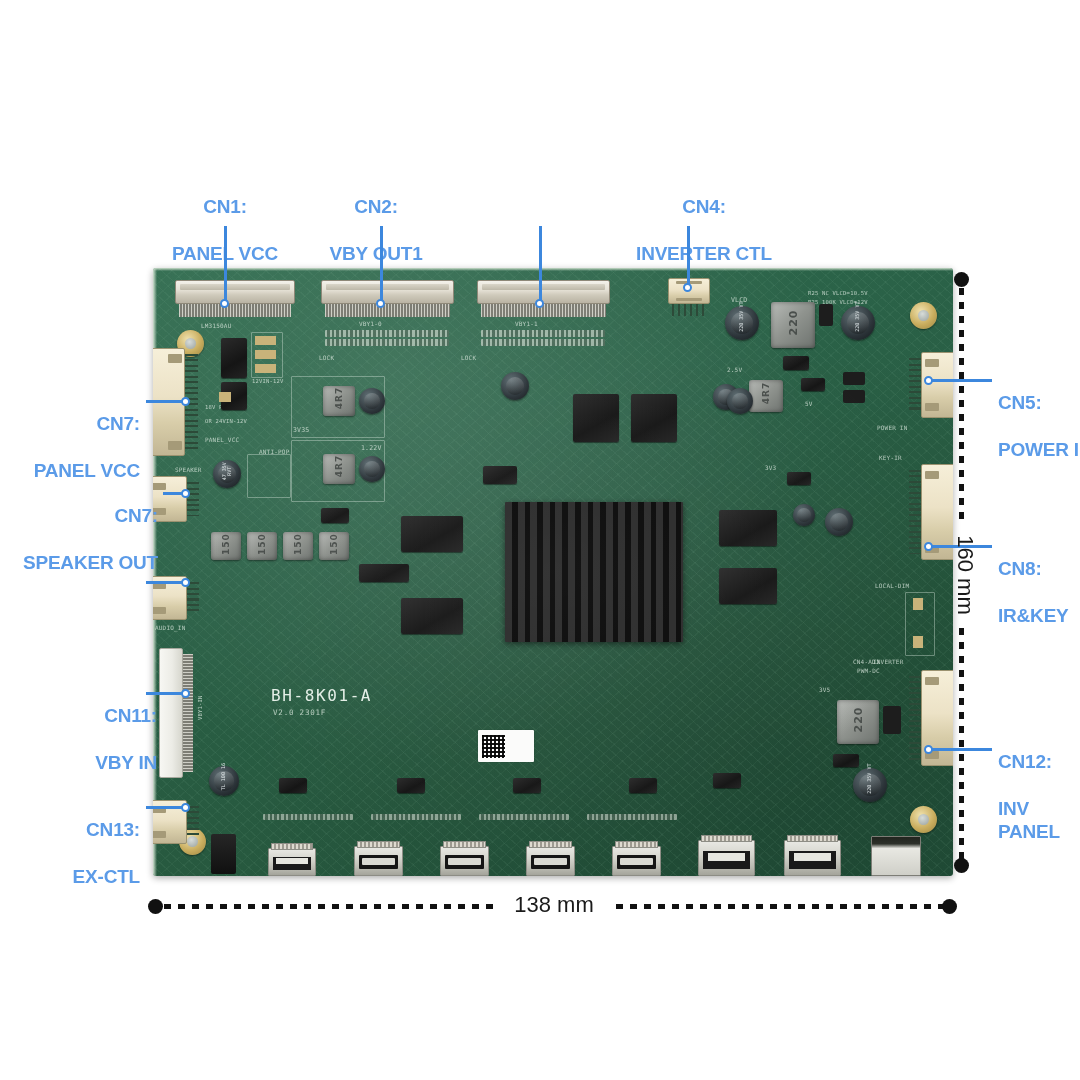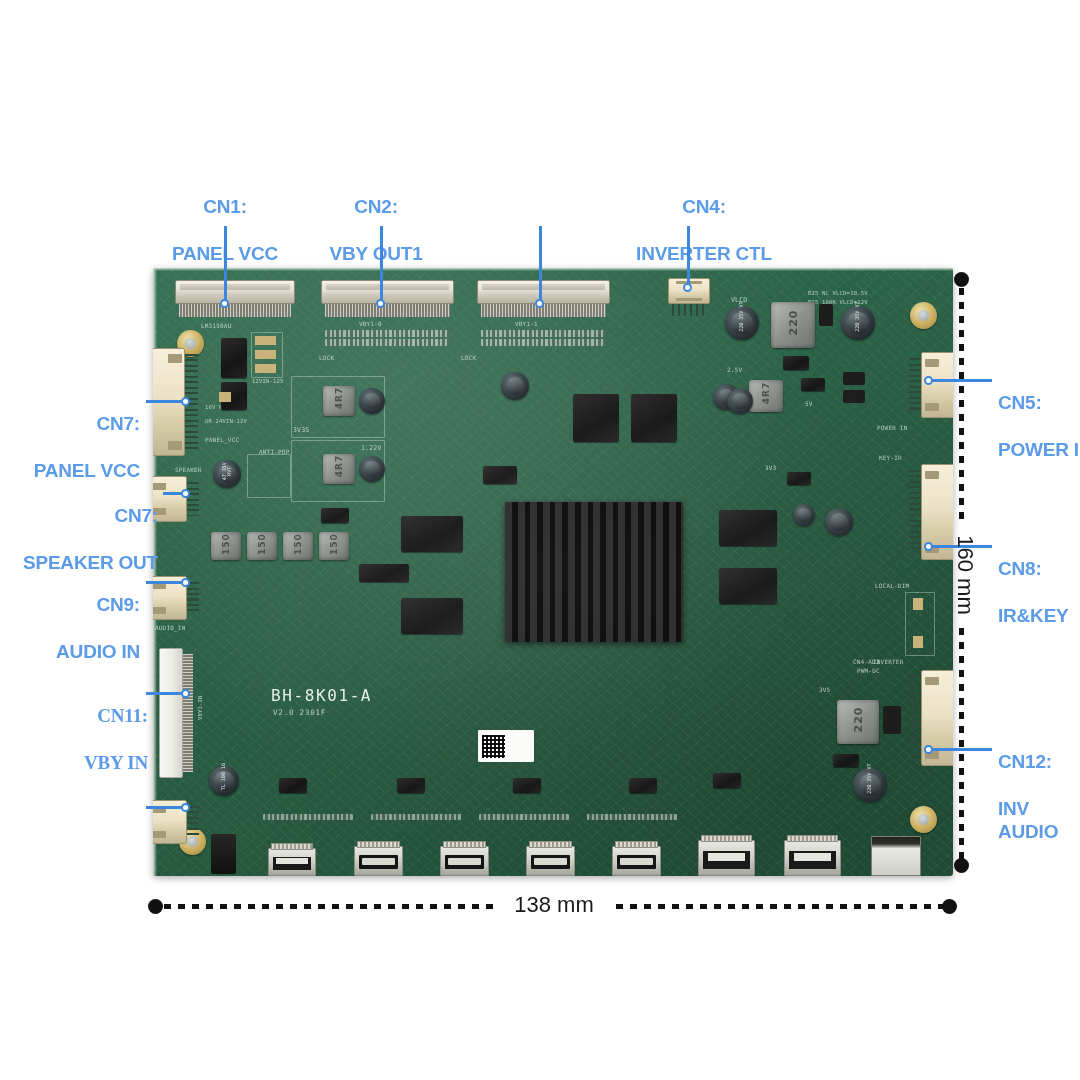--- a/index.html
+++ b/index.html
@@ -487,55 +487,55 @@
   <div class="leader h" style="left:146px;top:400px;width:40px;"></div>
   <div class="dot" style="left:181px;top:397px;"></div>
 
   <div class="ann left" style="left:0px;top:481px;width:158px;">
     <span>CN7:</span><br>
     <span>SPEAKER OUT</span>
   </div>
   <div class="leader h" style="left:163px;top:492px;width:24px;"></div>
   <div class="dot" style="left:181px;top:489px;"></div>
 
-  <div class="ann left" style="left:0px;top:570px;width:140px;">
-    <span>CN9:</span><br>
-    <span>AUDIO IN</span>
-  </div>
   <div class="leader h" style="left:146px;top:581px;width:40px;"></div>
   <div class="dot" style="left:181px;top:578px;"></div>
 
-  <div class="ann left" style="left:8px;top:681px;width:140px;font-family:Liberation Serif, serif;">
+  <div class="ann left" style="left:17px;top:681px;width:140px;">
     <span>CN11:</span><br>
     <span>VBY IN</span>
   </div>
   <div class="leader h" style="left:146px;top:692px;width:40px;"></div>
   <div class="dot" style="left:181px;top:689px;"></div>
 
+  <div class="ann left" style="left:0px;top:795px;width:140px;">
+    <span>CN13:</span><br>
+    <span>EX-CTL</span>
+  </div>
   <div class="leader h" style="left:146px;top:806px;width:40px;"></div>
   <div class="dot" style="left:181px;top:803px;"></div>
 
   <div class="ann right" style="left:998px;top:368px;width:160px;">
     <span>CN5:</span><br>
     <span>POWER IN</span>
   </div>
   <div class="leader h" style="left:928px;top:379px;width:64px;"></div>
   <div class="dot" style="left:924px;top:376px;"></div>
 
   <div class="ann right" style="left:998px;top:534px;width:160px;">
     <span>CN8:</span><br>
     <span>IR&amp;KEY</span>
   </div>
   <div class="leader h" style="left:928px;top:545px;width:64px;"></div>
   <div class="dot" style="left:924px;top:542px;"></div>
 
   <div class="ann right" style="left:998px;top:727px;width:160px;white-space:pre-line;">
     <span>CN12:</span><br>
     <span>INV
-AUDIO</span>
+PANEL</span>
   </div>
   <div class="leader h" style="left:928px;top:748px;width:64px;"></div>
   <div class="dot" style="left:924px;top:745px;"></div>
 
   <div class="dimcap" style="left:954px;top:272px;"></div>
   <div class="dimline v" style="left:959px;top:288px;height:232px;"></div>
   <div class="dimtext vert" style="left:915px;top:562px;width:100px;text-align:center;">160 mm</div>
   <div class="dimline v" style="left:959px;top:628px;height:232px;"></div>
   <div class="dimcap" style="left:954px;top:858px;"></div>
 

